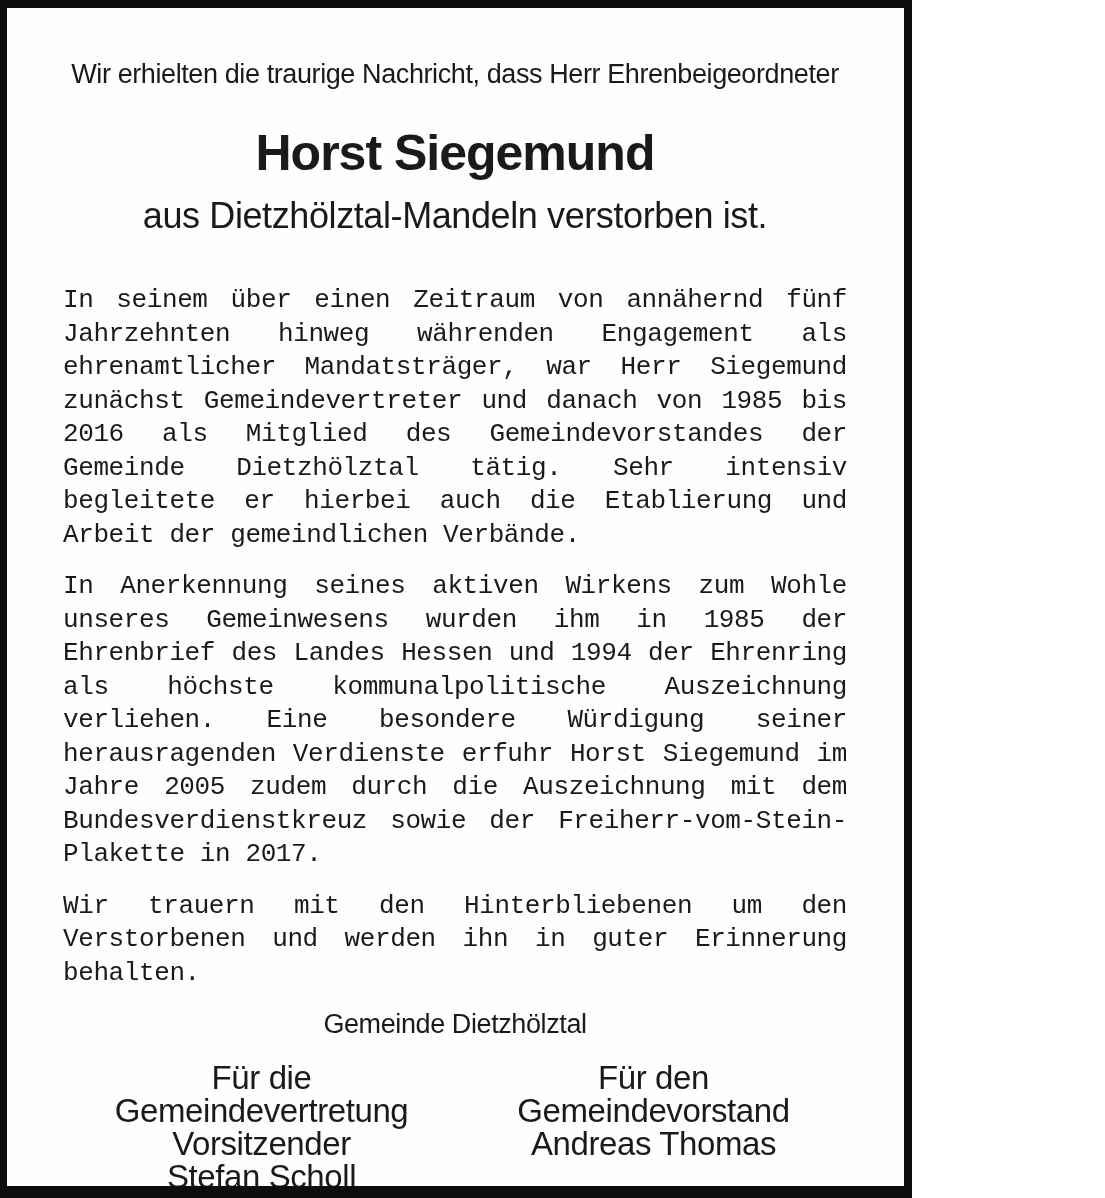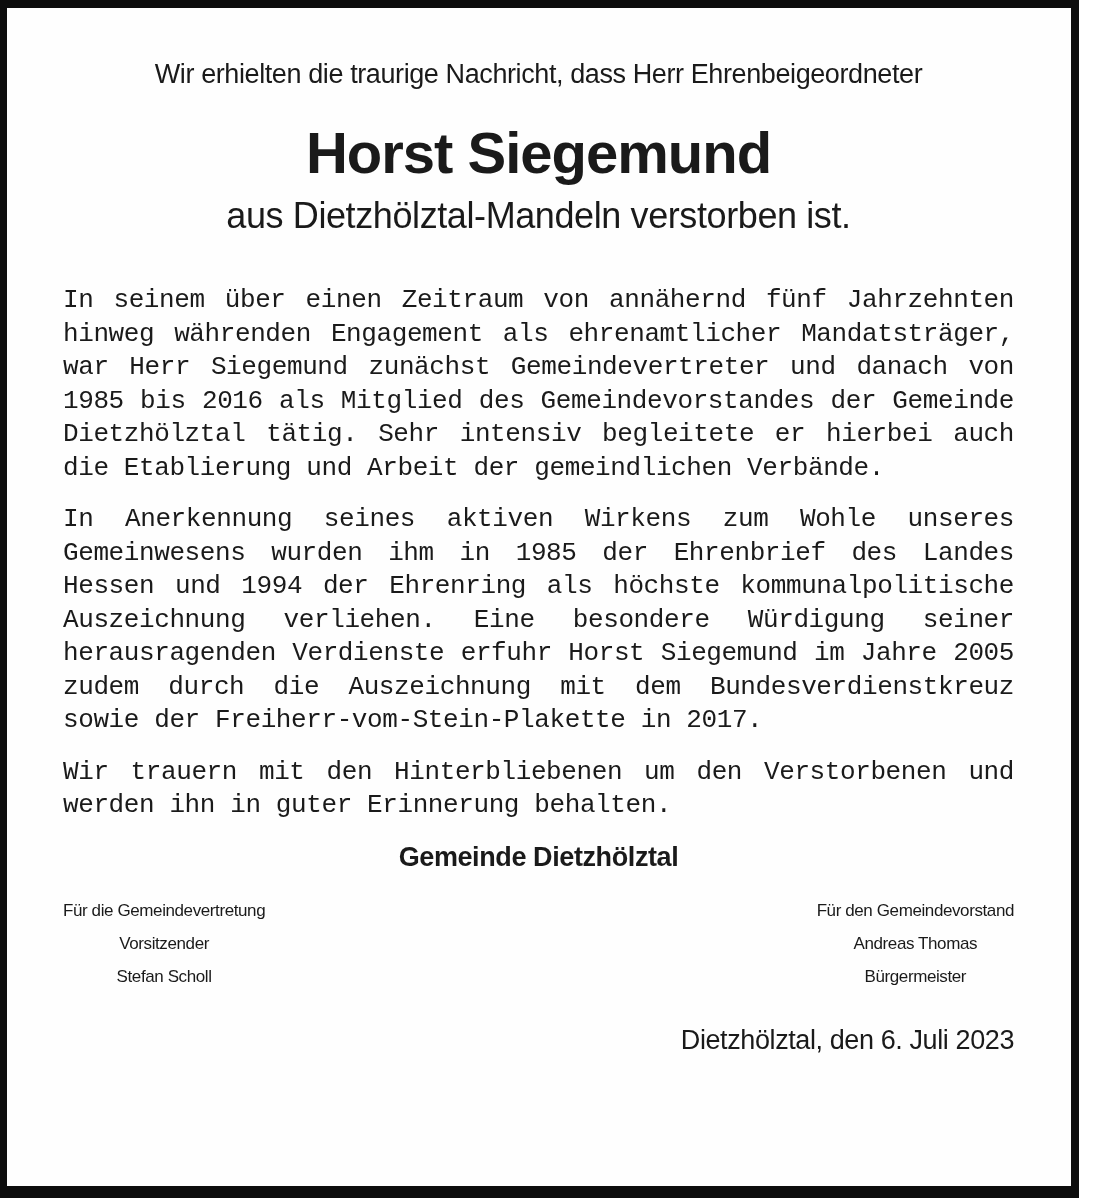--- a/index.html
+++ b/index.html
@@ -3,21 +3,21 @@
 <meta charset="utf-8">
 <style>
   html, body {
     margin: 0;
     padding: 0;
     background: #ffffff;
   }
   .page {
     position: relative;
     box-sizing: border-box;
-    width: 1079px;
+    width: 912px;
     height: 1198px;
     background: #fefefe;
     border-top: 8px solid #0d0d0d;
     border-left: 7px solid #0d0d0d;
     border-right: 8px solid #0d0d0d;
     border-bottom: 12px solid #0d0d0d;
     padding: 50px 57px 0 56px;
     font-family: "Liberation Sans", "DejaVu Sans", sans-serif;
     color: #1a1a1a;
     letter-spacing: -0.4px;
@@ -25,21 +25,21 @@
   }
   .intro {
     margin: 0;
     text-align: center;
     font-size: 27px;
     line-height: 33px;
   }
   .name {
     margin: 30px 0 0 0;
     text-align: center;
-    font-size: 58px;
+    font-size: 50px;
     line-height: 64px;
     font-weight: bold;
     letter-spacing: -1px;
   }
   .subtitle {
     margin: 14px 0 0 0;
     text-align: center;
     font-size: 36px;
     line-height: 33px;
   }
@@ -52,31 +52,31 @@
     line-height: 33.5px;
     text-align: justify;
     text-justify: inter-word;
     font-family: Liberation Mono, monospace;
   }
   .org {
     margin: 9px 0 0 0;
     text-align: center;
     font-size: 27px;
     line-height: 33px;
-    font-weight: bold;
+    font-weight: normal;
   }
   .signatures {
     margin-top: 20px;
     display: flex;
     justify-content: space-between;
     align-items: flex-start;
   }
   .sig {
     text-align: center;
-    font-size: 17px;
+    font-size: 33px;
     line-height: 33px;
   }
   .dateline {
     margin: 31px 0 0 0;
     font-size: 27px;
     line-height: 33px;
     text-align: right;
   }
 </style>
 </head>
@@ -100,19 +100,18 @@
 
   <div class="signatures">
     <div class="sig">
       <div>Für die Gemeindevertretung</div>
       <div>Vorsitzender</div>
       <div>Stefan Scholl</div>
     </div>
     <div class="sig">
       <div>Für den Gemeindevorstand</div>
       <div>Andreas Thomas</div>
-      <div>Bürgermeister</div>
     </div>
   </div>
 
   <p class="dateline">Dietzhölztal, den 6. Juli 2023</p>
 
 </div>
 
 </body></html>

